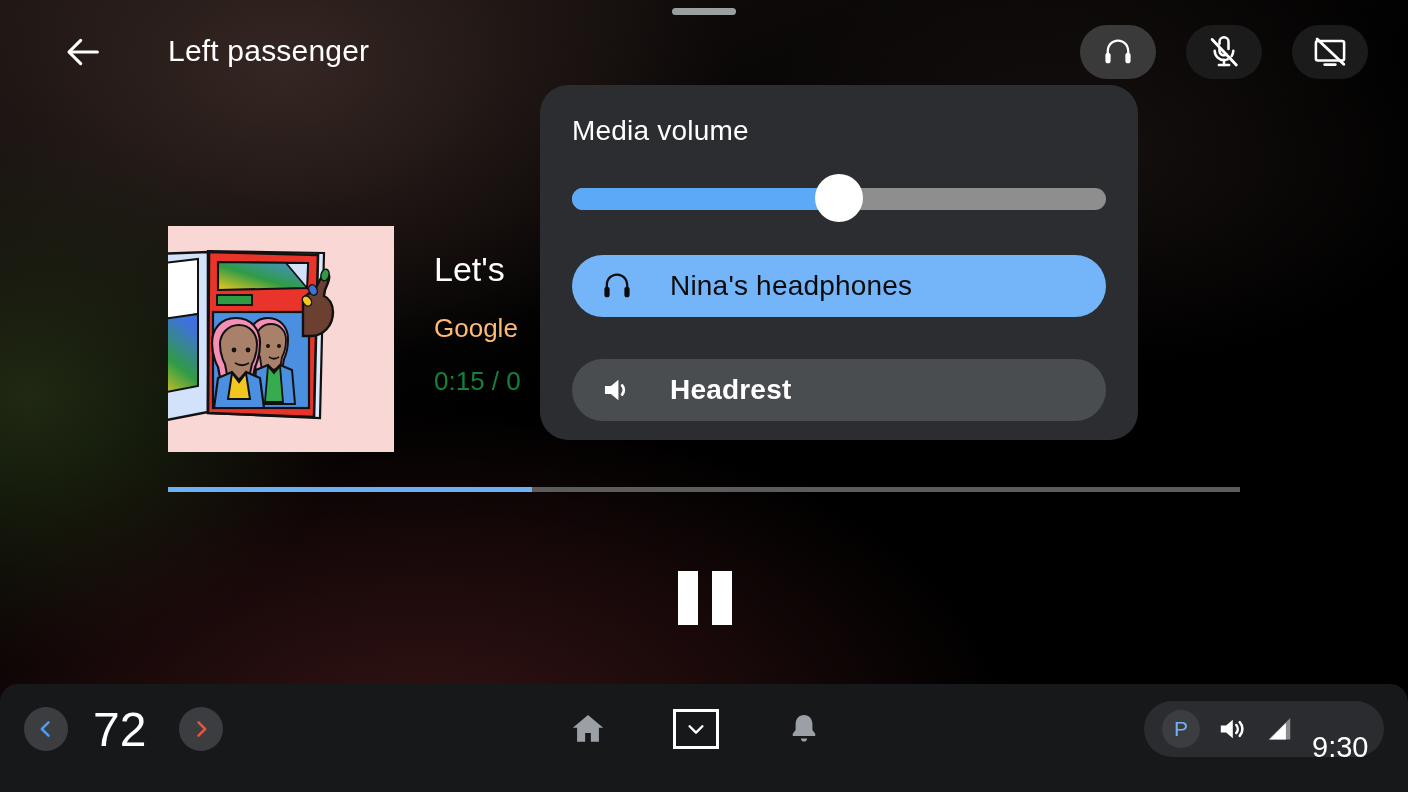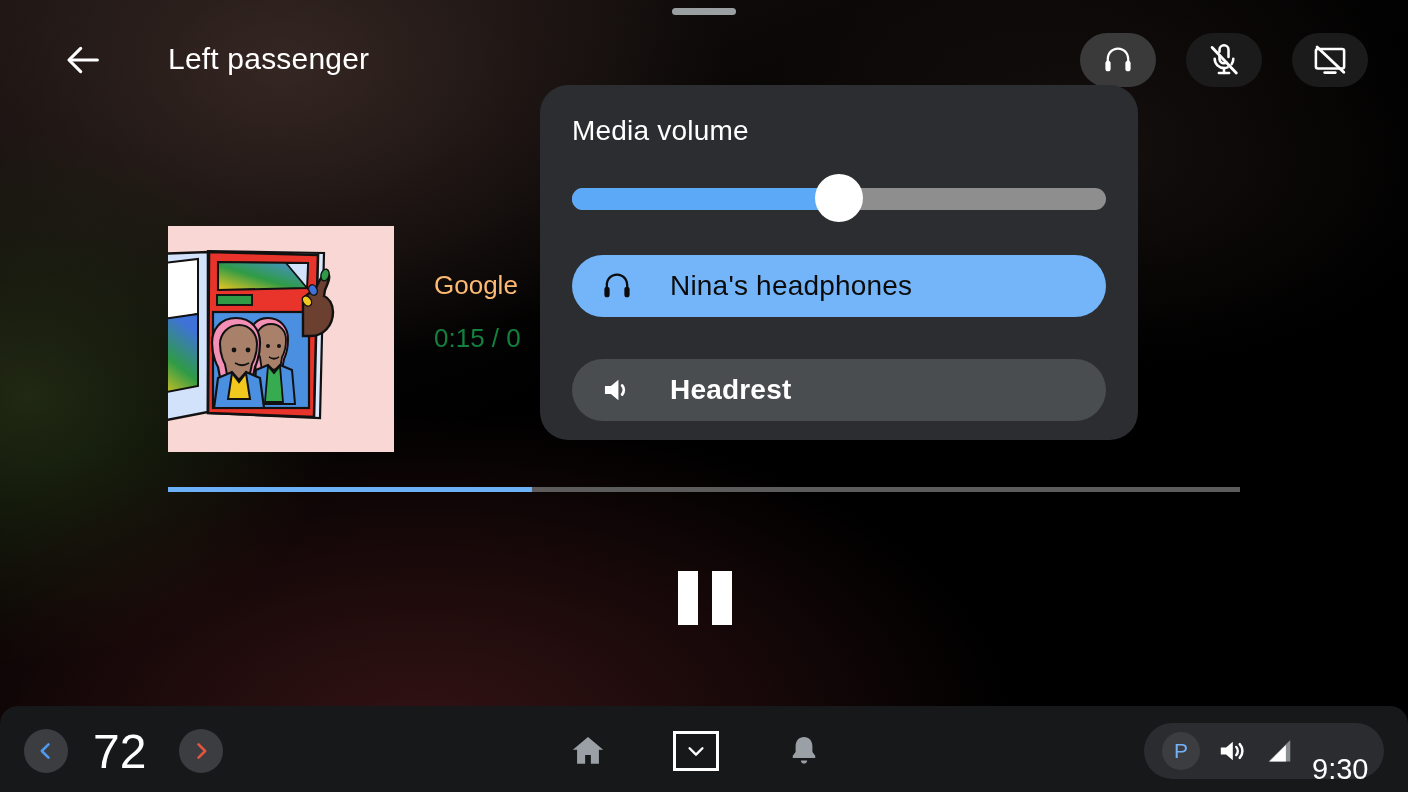--- a/index.html
+++ b/index.html
@@ -19,21 +19,21 @@
   .amb-d { background:radial-gradient(ellipse 520px 300px at 78% 20%, rgba(60,45,40,0.35) 0%, rgba(0,0,0,0) 70%); }
   .amb-e { background:linear-gradient(160deg, rgba(45,33,30,0.55) 0%, rgba(0,0,0,0) 45%); }
 
   
   #drag-handle {
     position:absolute; left:50%; transform:translateX(-50%); top:8px;
     width:64px; height:7px; border-radius:4px; background:#9aa0a2;
   }
 
   
-  #topbar { position:absolute; left:0; top:12px; width:1408px; height:96px; }
+  #topbar { position:absolute; left:0; top:4px; width:1408px; height:96px; }
   #back-btn {
     position:absolute; left:58px; top:24px; width:52px; height:48px;
     display:flex; align-items:center; justify-content:center;
   }
   #screen-title {
     position:absolute; left:168px; top:30px;
     font-size:30px; color:#fff; letter-spacing:.2px; font-weight:400;
   }
   .pillbtn {
     position:absolute; top:21px; width:76px; height:54px; border-radius:27px;
@@ -85,21 +85,21 @@
     display:flex; align-items:center; padding-left:28px; gap:36px;
   }
   #device-headphones { top:255px; background:#74b4f9; }
   #device-headrest { top:359px; background:#4a4d50;font-weight:bold; }
   .device-label { font-size:28px; letter-spacing:.2px; }
   #device-headphones .device-label { color:#0b0b0b; }
   #device-headrest .device-label { color:#fff; }
 
   
   #bottom-bar {
-    position:absolute; left:0; bottom:0; width:1408px; height:86px;
+    position:absolute; left:0; bottom:0; width:1408px; height:108px;
     background:#16181a; border-radius:18px 18px 0 0;padding-left:9px;
   }
   .temp-circle {
     position:absolute; top:23px; width:44px; height:44px; border-radius:50%;
     background:#3b3d40; display:flex; align-items:center; justify-content:center;
   }
   #temp-down { left:24px; }
   #temp-up { left:179px; }
   #temp-value {
     position:absolute; left:93px; top:18px; font-size:48px; color:#fff; font-weight:400;
@@ -236,20 +236,21 @@
     </g>
 
     <path d="M148 62 c5-12 9-16 12-14 3 2 0 9-3 16 l-1 6 c5 2 9 8 9 16 0 14-10 24-22 24 l-8 0 0-38 z" fill="#6b4030" stroke="#111" stroke-width="2.4"></path>
     <ellipse cx="157" cy="49" rx="4" ry="6" fill="#2f9b46" stroke="#111" stroke-width="1.4" transform="rotate(15 157 49)"></ellipse>
     <ellipse cx="145" cy="64" rx="4" ry="5.5" fill="#3f72d8" stroke="#111" stroke-width="1.4" transform="rotate(-25 145 64)"></ellipse>
     <ellipse cx="139" cy="75" rx="4" ry="5.5" fill="#f2c81e" stroke="#111" stroke-width="1.4" transform="rotate(-35 139 75)"></ellipse>
   </svg>
 </div>
 
 <div id="media-text">
+  <div id="track-title">Let's</div>
   <div id="track-artist">Google</div>
   <div id="track-time">0:15 / 0</div>
 </div>
 
 <div id="progress-track">
   <div id="progress-fill" style="width: 364.48px;"></div>
 </div>
 
 <div id="pause-btn">
   <i></i>

